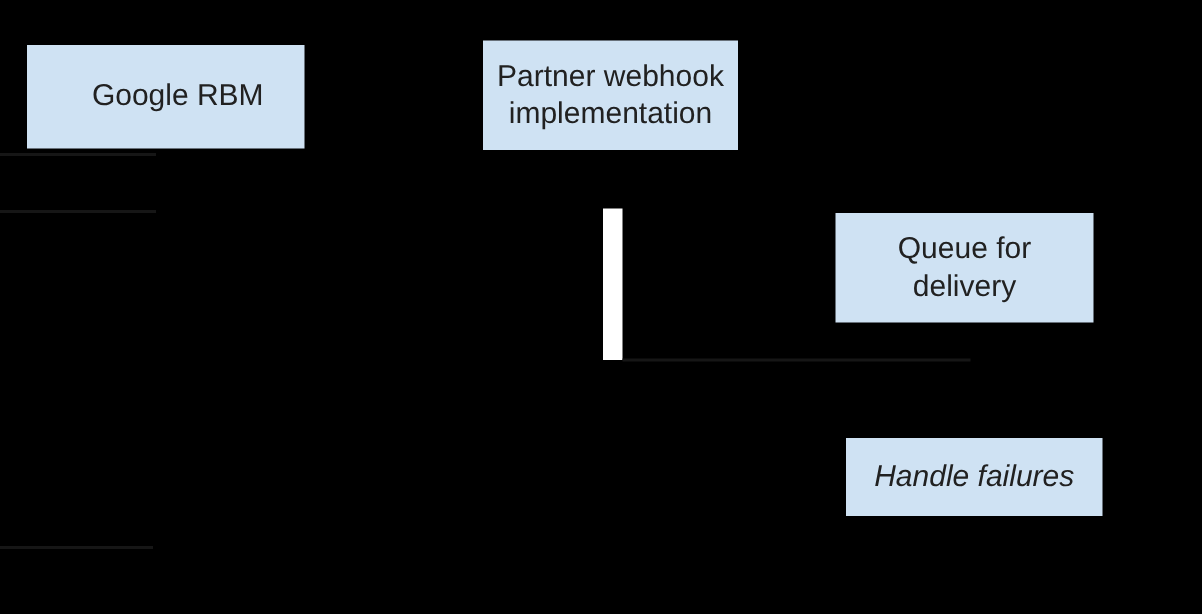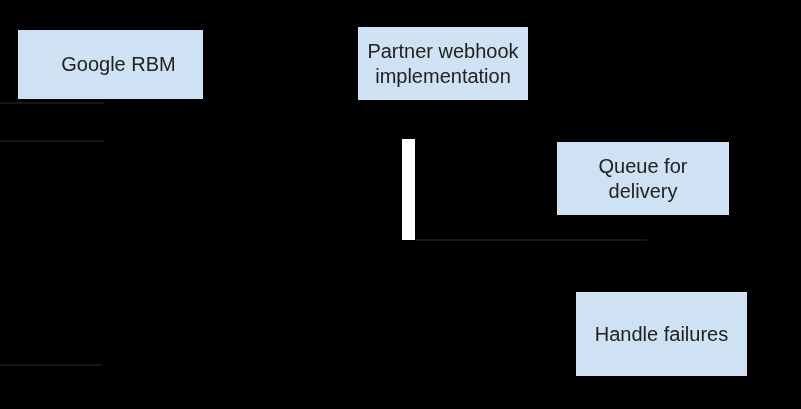--- a/index.html
+++ b/index.html
@@ -23,23 +23,23 @@
     align-items: center;
     justify-content: center;
     text-align: center;
     font-size: 20px;
     line-height: 1.25;
   }
   .node .node-label {
     padding: 0 6px;
   }
   #node-google-rbm        { left: 18px;  top: 30px;  width: 169px; height: 69px; padding-left: 16px; }
-  #node-partner-webhook   { left: 322px; top: 27px;  width: 170px; height: 73px; margin-left: 36px; }
+  #node-partner-webhook   { left: 322px; top: 27px;  width: 170px; height: 73px; }
   #node-queue-for-delivery{ left: 557px; top: 142px; width: 172px; height: 73px; justify-content: flex-end; }
-  #node-handle-failures   { left: 576px; top: 292px; width: 171px; height: 84px; }
+  #node-handle-failures   { left: 564px; top: 292px; width: 171px; height: 52px; font-style: italic; }
 
   .activation-bar {
     position: absolute;
     left: 402px;
     top: 139px;
     width: 13px;
     height: 101px;
     background: var(--activation, #ffffff);
   }
 

